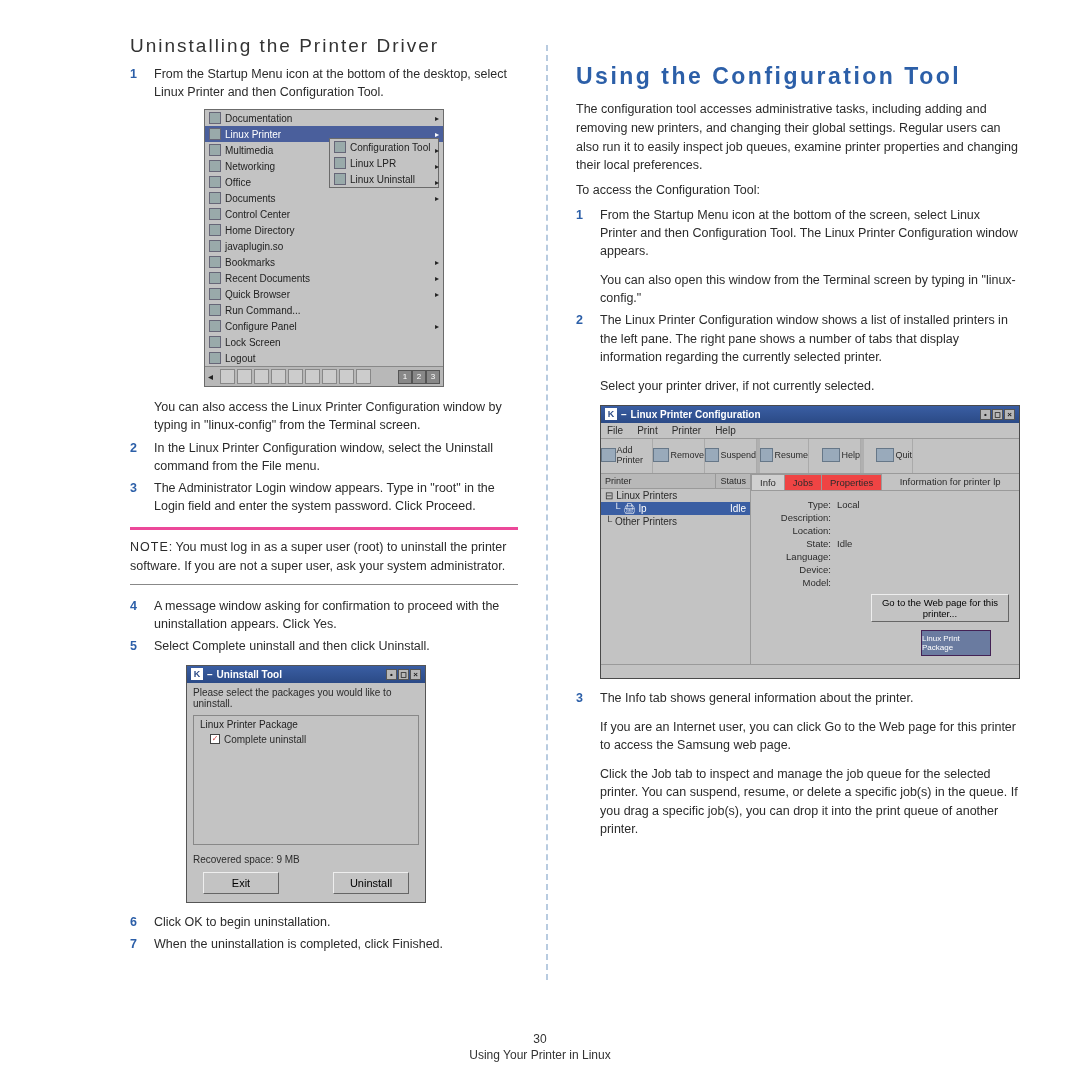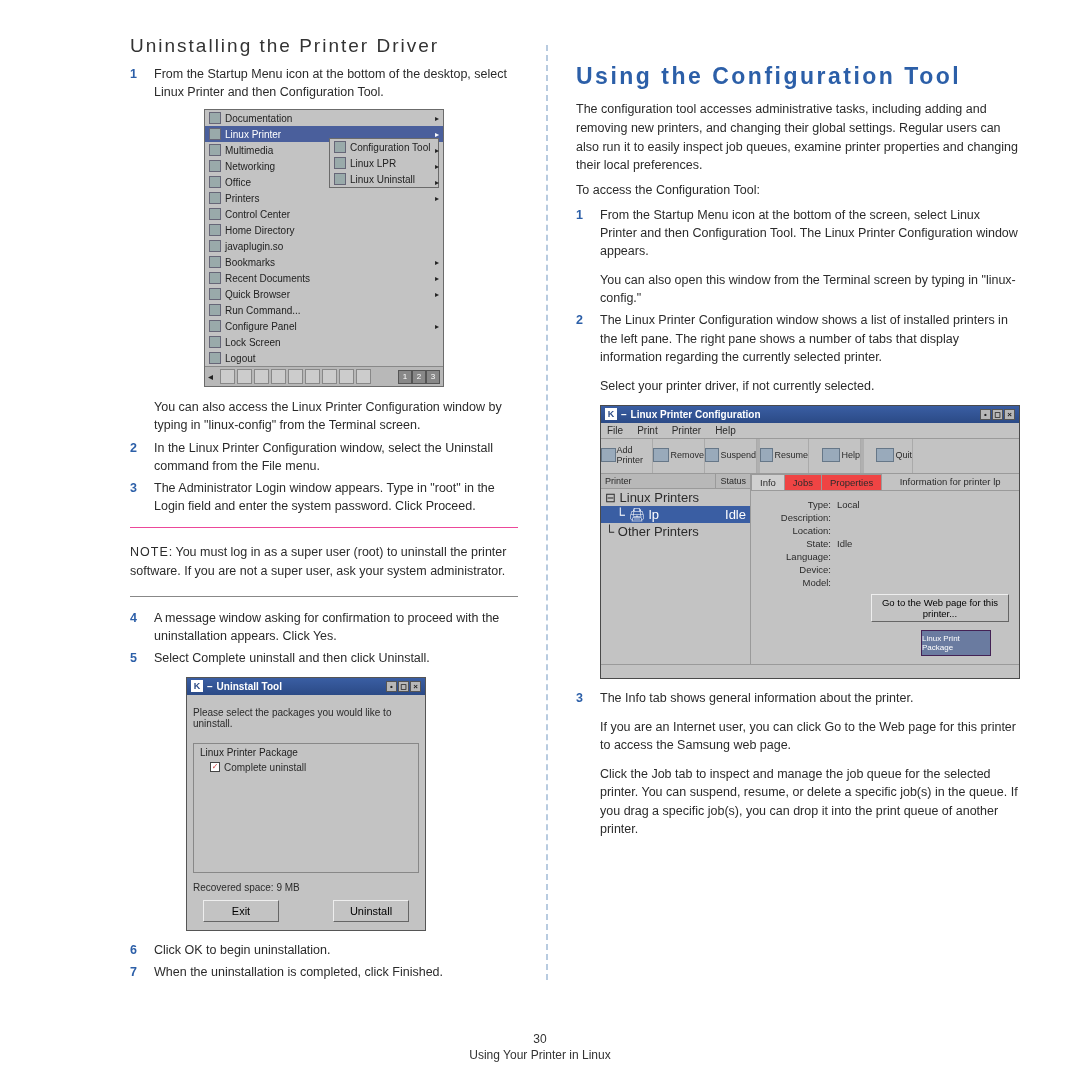--- a/index.html
+++ b/index.html
@@ -10,63 +10,63 @@
 
   h2.blue-title { color: #2c5fa8; font-size: 23px; font-weight: bold; letter-spacing: 2.5px; margin: 28px 0 10px 0; }
   h3.sub-title { color: #333; font-size: 19px; letter-spacing: 2px; font-weight: normal; margin-bottom: 8px; }
 
   .step { display:flex; gap:10px; margin: 4px 0; font-size:12.5px; line-height:1.45; }
   .step .num { color:#2c5fa8; font-weight:bold; width:14px; flex-shrink:0; }
   .step .txt { flex:1; }
   .indent { margin-left:24px; font-size:12.5px; line-height:1.45; margin-top:11px; }
   .para { font-size:12.5px; line-height:1.5; margin:6px 0; }
 
-  .note-block { border-top:1px solid #ec4899; border-bottom:1px solid #888; padding:15px 0; margin:12px 0; font-size:12.5px; line-height:1.5; }
+  .note-block { border-top:3px solid #ec4899; border-bottom:1px solid #888; padding:8px 0; margin:12px 0; font-size:12.5px; line-height:1.5; }
 
   
   .shot-menu { width:240px; margin:8px auto; background:#c3c3c3; border:1px solid #6b6b6b; font-size:10px; color:#222; }
   .menu-row { display:flex; align-items:center; height:16px; padding:0 4px; gap:4px; position:relative; }
   .menu-row .ico { width:12px; height:12px; background:#9aa; border:1px solid #667; flex-shrink:0; }
   .menu-row .arrow { margin-left:auto; font-size:8px; }
   .menu-row.hi { background:#4a5f9c; color:#fff; }
   .sub-menu { position:absolute; left:124px; top:28px; background:#c3c3c3; border:1px solid #6b6b6b; width:110px; }
   .taskbar { display:flex; align-items:center; height:20px; background:#b8b8b8; border-top:1px solid #888; gap:2px; padding:0 3px; }
   .taskbar .tbtn { width:15px; height:15px; background:#ccc; border:1px solid #888; }
   .taskbar .pager { display:flex; margin-left:auto; gap:0; }
   .taskbar .pager span { width:14px; height:14px; background:#888; color:#fff; font-size:8px; display:flex; align-items:center; justify-content:center; border:1px solid #555; }
   .taskbar .larr { width:10px; font-size:10px; }
 
   
   .shot-uninst { width:240px; margin:10px auto 10px 56px; background:#c3c3c3; border:1px solid #555; font-size:10px; }
   .tb { height:17px; background:linear-gradient(#3a5ea3,#2b4a86); color:#fff; display:flex; align-items:center; padding:0 4px; font-weight:bold; gap:4px; }
   .tb .k { background:#fff; color:#2b4a86; width:12px; height:12px; display:flex; align-items:center; justify-content:center; font-size:9px; font-weight:bold; }
   .tb .wbtns { margin-left:auto; display:flex; gap:1px; }
   .tb .wbtns span { width:11px; height:11px; background:#b8b8b8; color:#222; font-size:8px; display:flex; align-items:center; justify-content:center; border:1px solid #555; }
-  .uprompt { padding:12px 6px; background:#c3c3c3; }
+  .uprompt { padding:4px 6px; background:#c3c3c3; }
   .ubox { margin:2px 6px 6px 6px; border:1px solid #888; background:#c3c3c3; height:130px; padding:3px 6px; }
   .ubox .grp { color:#222; }
   .ubox .chk { margin-left:10px; margin-top:4px; display:flex; align-items:center; gap:4px; }
   .ubox .chk .box { width:10px; height:10px; border:1px solid #444; background:#fff; color:#c44; font-size:8px; line-height:8px; text-align:center; }
   .urec { padding:3px 6px; }
   .ubtns { display:flex; justify-content:space-between; padding:4px 16px 8px 16px; }
   .ubtns button { width:76px; height:22px; background:#c3c3c3; border:1px solid #666; border-top-color:#eee; border-left-color:#eee; font-size:11px; }
 
   
   .shot-cfg { width:420px; margin:10px 0 10px 24px; background:#c3c3c3; border:1px solid #4a4a4a; font-size:10px; }
   .menubar { display:flex; gap:14px; padding:2px 6px; background:#c3c3c3; border-bottom:1px solid #9a9a9a; }
   .toolbar { display:flex; background:#c3c3c3; border-bottom:1px solid #9a9a9a; }
   .tbtn2 { width:52px; height:34px; border-right:1px solid #aaa; display:flex; align-items:center; justify-content:flex-end; padding-bottom:2px; gap:1px; font-size:9px; }
   .tbtn2 .ic { width:18px; height:14px; background:#9ab; border:1px solid #678; }
   .tbtn2.sep { border-left:3px solid #b0b0b0; }
   .cfg-body { display:flex; height:190px; }
   .tree { width:150px; border-right:1px solid #9a9a9a; background:#c3c3c3; }
   .tree-head { display:flex; background:#b8b8b8; border-bottom:1px solid #9a9a9a; }
   .tree-head span { padding:2px 4px; font-size:9px; }
   .tree-head span:first-child { flex:1; border-right:1px solid #9a9a9a; }
-  .tree-item { padding:1px 4px; font-size:13px; }
+  .tree-item { padding:1px 4px; font-size:10px; }
   .tree-item.sel { background:#3a5ea3; color:#fff; display:flex; }
   .tree-item.sel span:last-child { margin-left:auto; }
   .rpane { flex:1; display:flex; flex-direction:column; }
   .tabs { display:flex; background:#c3c3c3; border-bottom:1px solid #9a9a9a; }
   .tabs .tab { padding:2px 8px; font-size:9.5px; border:1px solid #9a9a9a; border-bottom:none; background:#ef4444; margin-right:-1px; }
   .tabs .tab.active { background:#d0d0d0; }
   .rhead { text-align:center; font-size:9.5px; flex:1; padding-top:2px; }
   .infogrid { padding:6px 10px; font-size:9.5px; }
   .infogrid .row { display:flex; margin:2px 0; }
   .infogrid .row .lbl { width:70px; text-align:right; margin-right:6px; }
@@ -127,21 +127,21 @@
             <span>Networking</span>
             <span class="arrow">▸</span>
           </div>
         <div class="menu-row">
             <span class="ico"></span>
             <span>Office</span>
             <span class="arrow">▸</span>
           </div>
         <div class="menu-row">
             <span class="ico"></span>
-            <span>Printers</span>
+            <span>Documents</span>
             <span class="arrow">▸</span>
           </div>
         <div class="menu-row">
             <span class="ico"></span>
             <span>Control Center</span>
           </div>
         <div class="menu-row">
             <span class="ico"></span>
             <span>Home Directory</span>
           </div>

